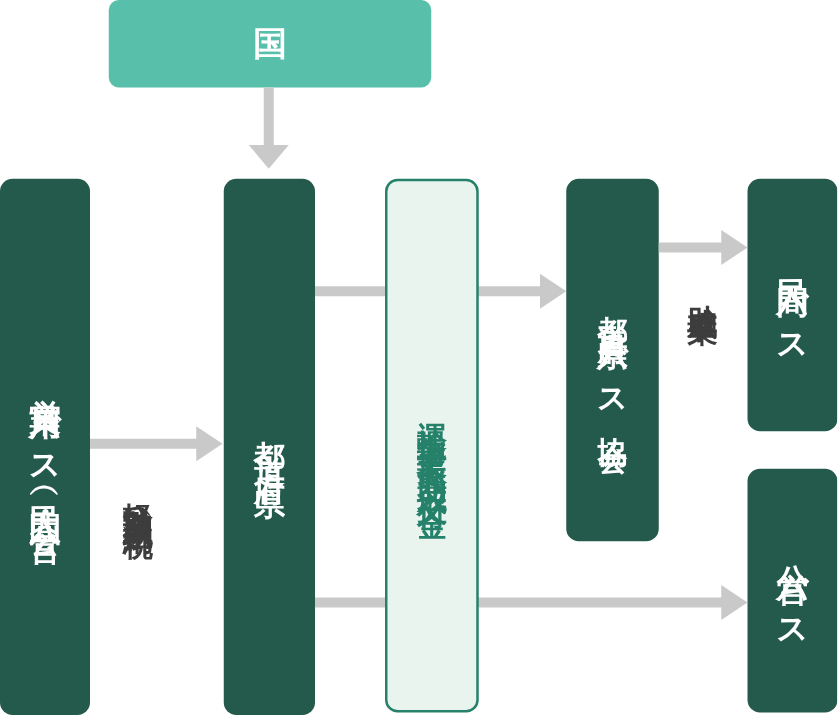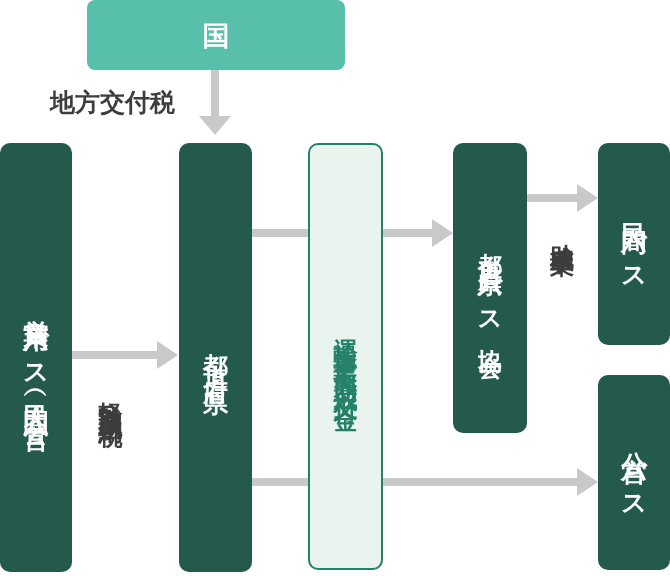--- a/index.html
+++ b/index.html
@@ -66,21 +66,20 @@
 
   <div class="box teal" style="left:87px; top:0px; width:258px; height:70px;">
     <span class="box-label" style="font-size:27px;">国</span>
   </div>
 
   <div>
     <div class="arrow-shaft front" style="left:211px; top:70px; width:8px; height:47px;"></div>
     <div class="arrow-head-down front" style="left:199px; top:116px;"></div>
   </div>
 
-  <div class="edge-label" style="left:50px; top:86px; font-size:25px;">地方交付税</div>
 
   <div class="box dark" style="left:0px; top:143px; width:72px; height:429px;">
     <span class="box-label vtext" style="font-size:25px; letter-spacing:5px;">営業用バス（民間・公営）</span>
   </div>
 
   <div>
     <div class="arrow-shaft front" style="left:72px; top:351px; width:86px; height:8px;"></div>
     <div class="arrow-head-right front" style="left:157px; top:341px;"></div>
   </div>
 

